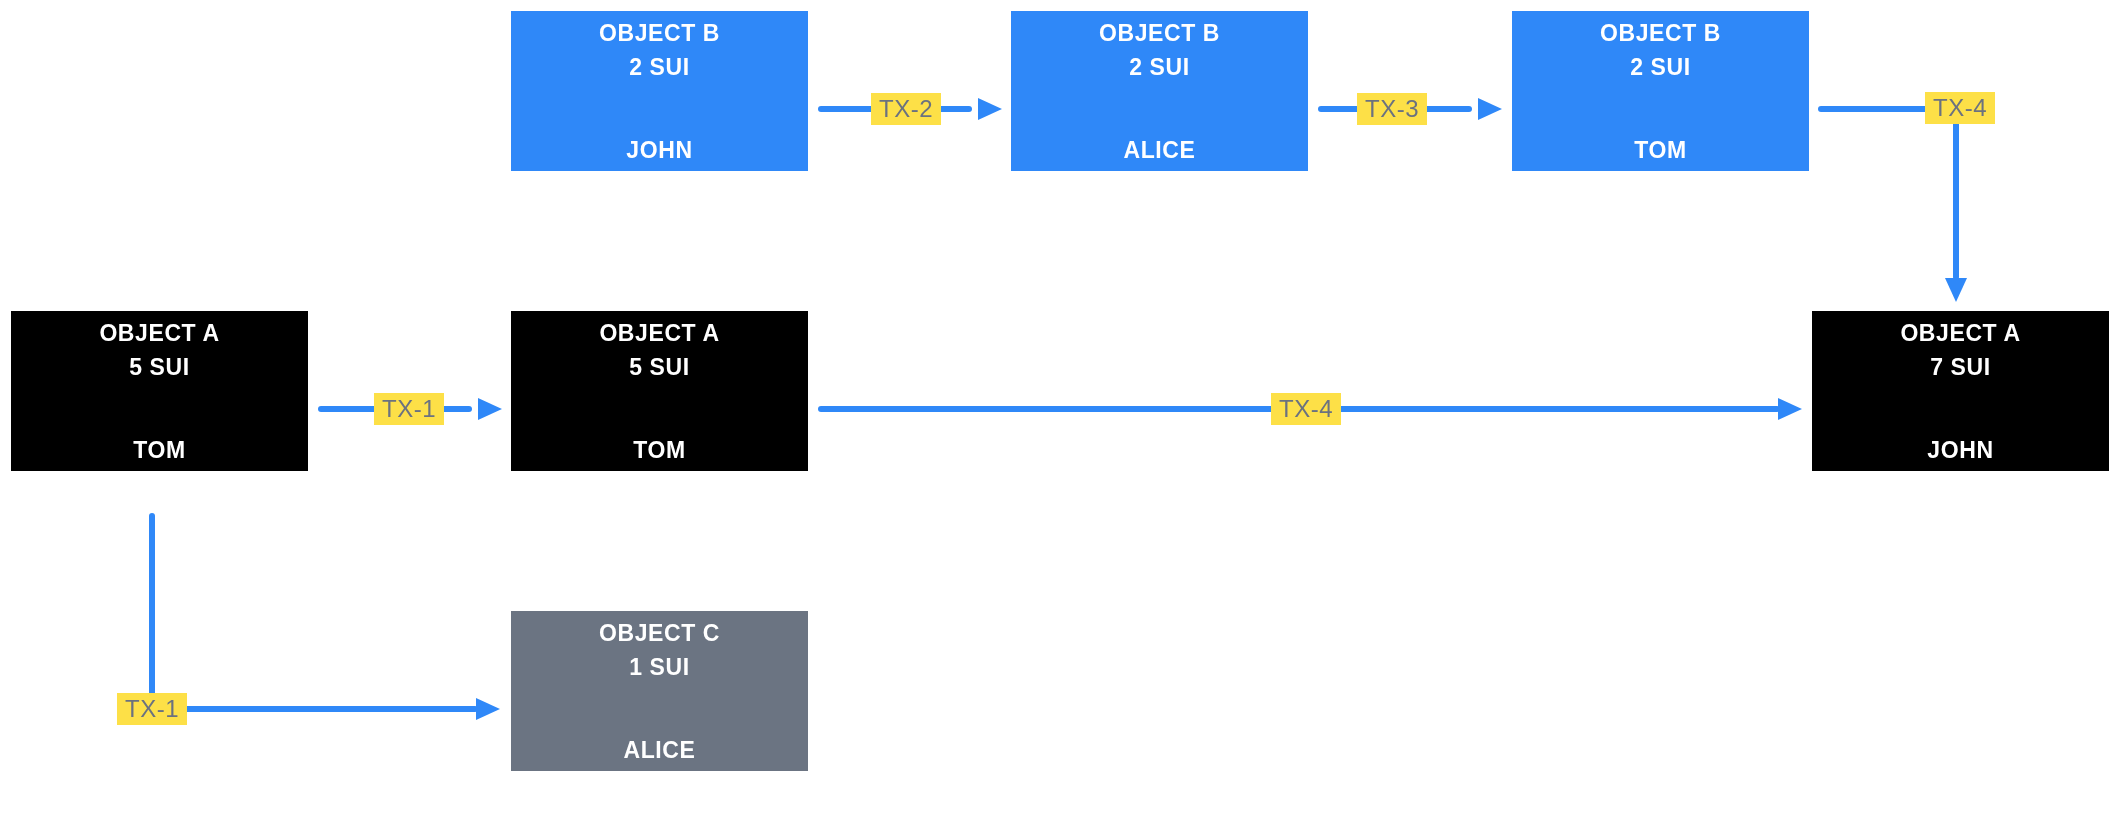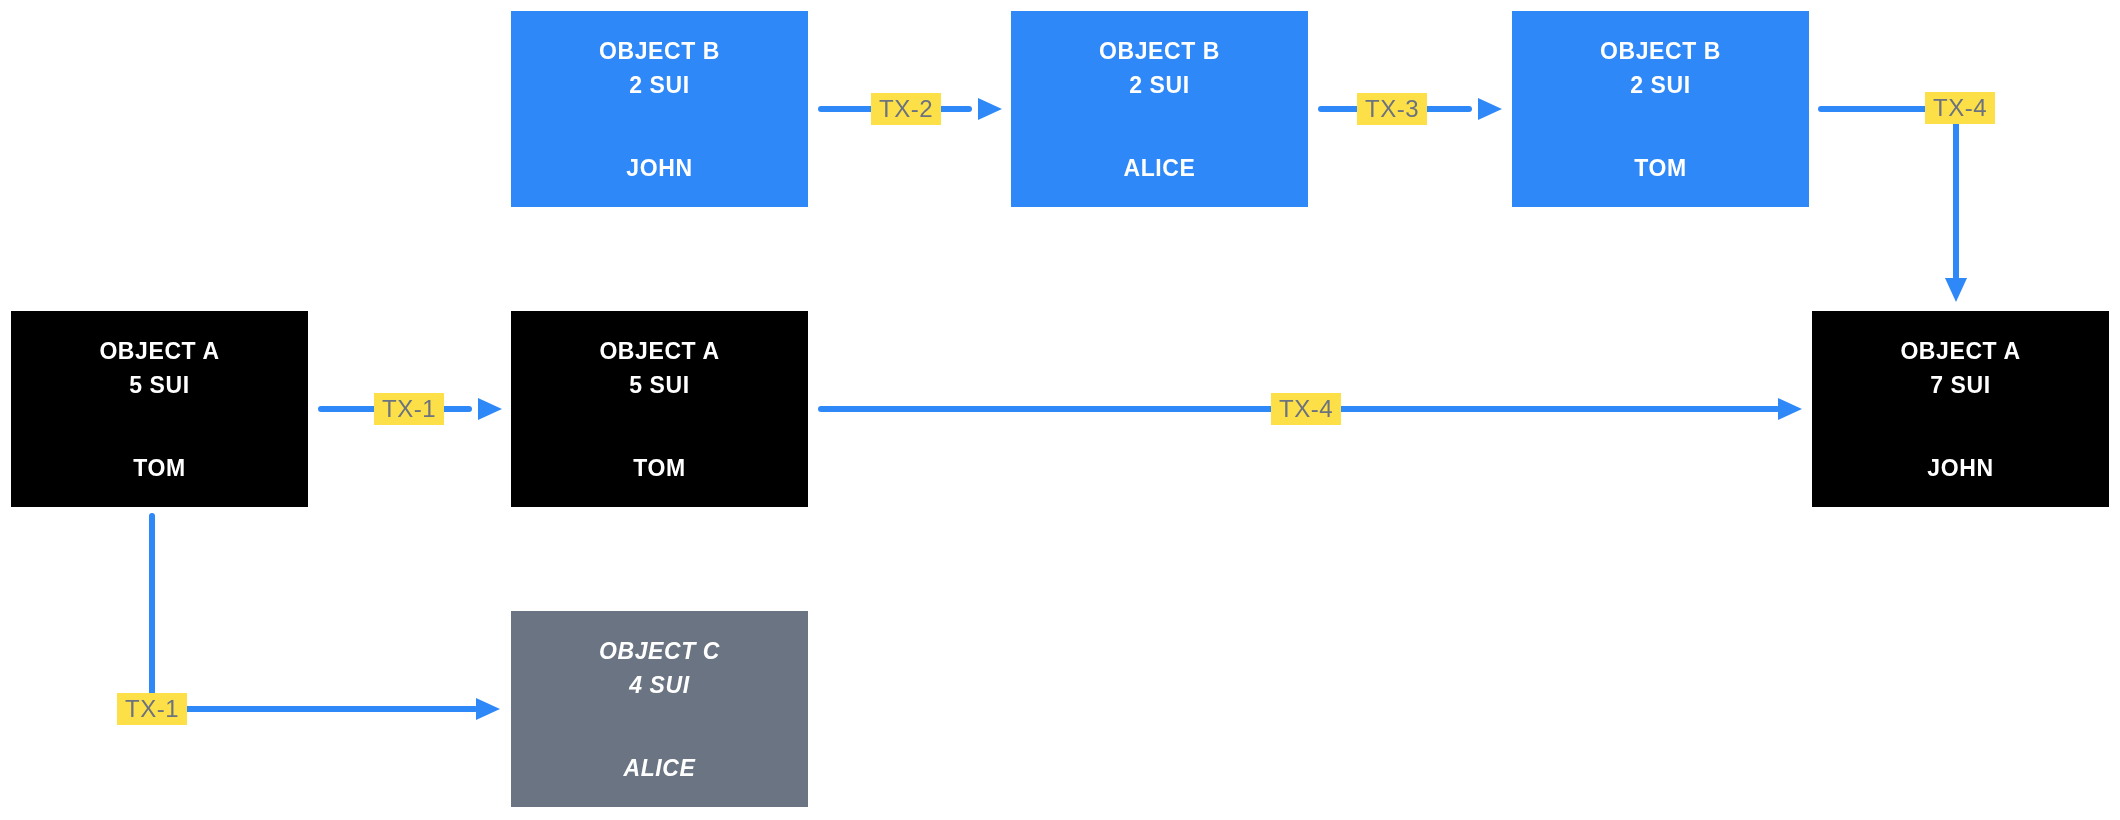--- a/index.html
+++ b/index.html
@@ -13,35 +13,35 @@
     width: 2120px;
     height: 820px;
     background: #ffffff;
     overflow: hidden;
   }
 
   
   .node {
     position: absolute;
     width: 297px;
-    height: 196px;
+    height: 160px;
     display: flex;
     flex-direction: column;
     align-items: center;
     justify-content: center;
     text-align: center;
     color: #ffffff;
     font-size: 23px;
     font-weight: 600;
     letter-spacing: 0.6px;
     line-height: 34px;
   }
   .node.blue  { background: #2f88f8; }
   .node.black { background: #000000; text-align: right; }
-  .node.gray  { background: #6b7482; font-style: italic; }
+  .node.gray  { background: #6b7482; }
   .node .owner { margin-top: 49px; }
 
   
   .hline {
     position: absolute;
     height: 6px;
     background: #2f88f8;
     border-radius: 3px;
   }
   .vline {
@@ -139,17 +139,17 @@
   </div>
 
   <div class="node black" style="left:1812px;top:311px">
     <div>OBJECT A</div>
     <div>7 SUI</div>
     <div class="owner">JOHN</div>
   </div>
 
   <div class="node gray" style="left:511px;top:611px">
     <div>OBJECT C</div>
-    <div>4 SUI</div>
+    <div>1 SUI</div>
     <div class="owner">ALICE</div>
   </div>
 
 </div>
 
 </body></html>

